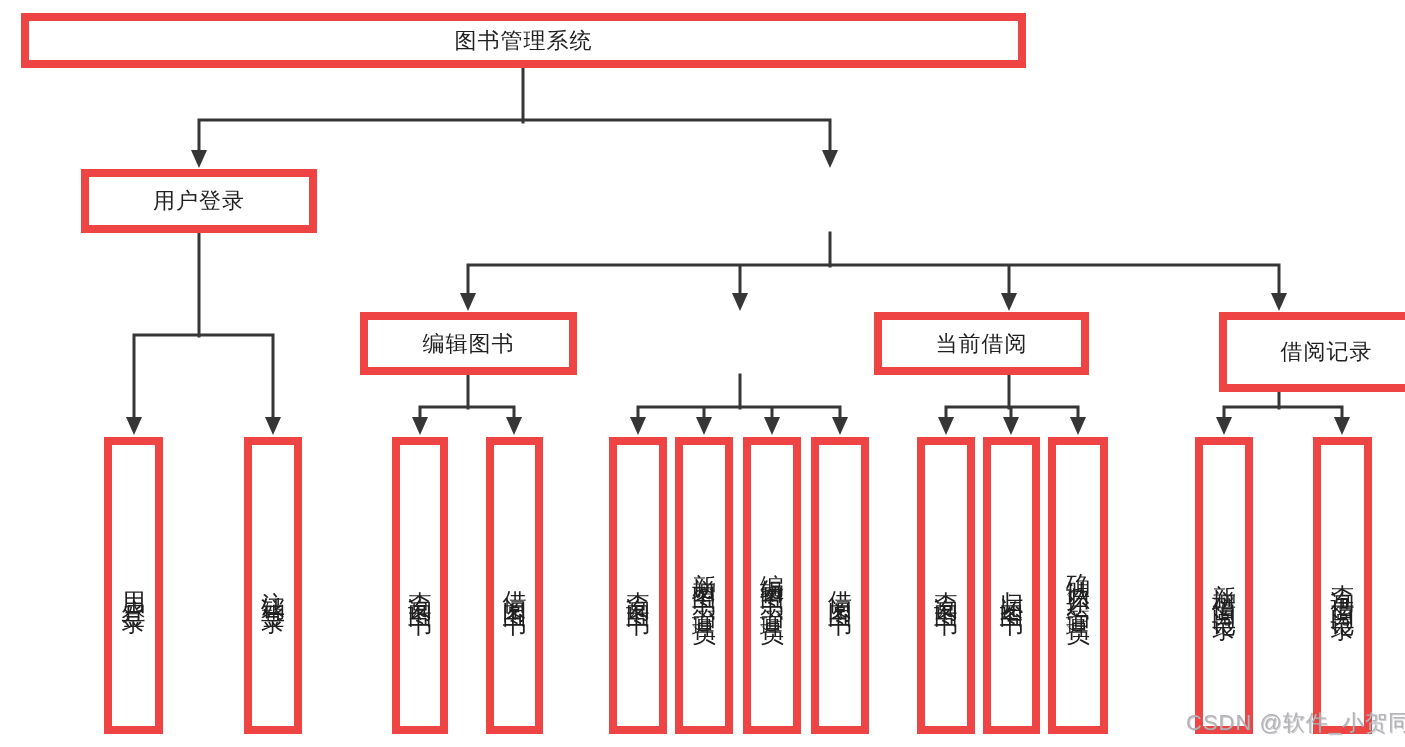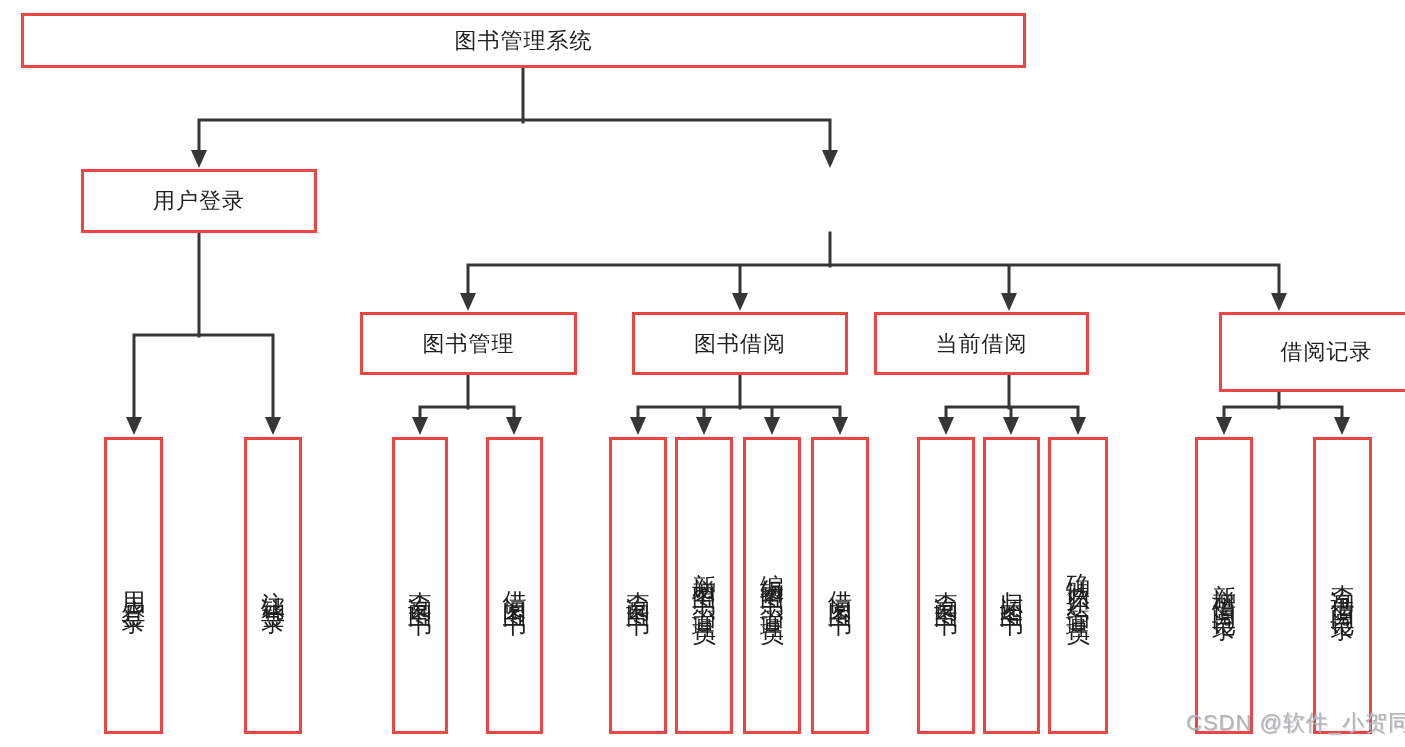--- a/index.html
+++ b/index.html
@@ -8,21 +8,21 @@
     width:1405px;height:747px;
     background:#ffffff;
     font-family:"Liberation Sans","DejaVu Sans",sans-serif;
     overflow:hidden;
   }
   #wires{position:absolute;left:0;top:0;width:1405px;height:747px;}
   .box{
     position:absolute;
     box-sizing:border-box;
     background:#ffffff;
-    border:3px solid #ef4444;
+    border:8px solid #ef4444;
     display:flex;
     align-items:center;
     justify-content:center;
     color:#1f1f1f;
   }
   .h-label{font-size:22px;letter-spacing:1px;white-space:nowrap;}
   .leaf .v-label{
     writing-mode:vertical-lr;
     text-orientation:mixed;
     font-size:24px;
@@ -105,24 +105,21 @@
 
   <div class="box" style="left:21px;top:13px;width:1005px;height:55px;">
     <span class="h-label">图书管理系统</span>
   </div>
 
   <div class="box" style="left:81px;top:169px;width:236px;height:64px;">
     <span class="h-label">用户登录</span>
   </div>
 
   <div class="box" style="left:360px;top:312px;width:217px;height:63px;">
-    <span class="h-label">图书管理</span>
-  </div>
-  <div class="box" style="left:632px;top:312px;width:216px;height:63px;">
-    <span class="h-label">图书借阅</span>
+    <span class="h-label">编辑图书</span>
   </div>
   <div class="box" style="left:874px;top:312px;width:215px;height:63px;">
     <span class="h-label">当前借阅</span>
   </div>
   <div class="box" style="left:1219px;top:312px;width:215px;height:80px;">
     <span class="h-label">借阅记录</span>
   </div>
 
   <div class="box leaf" style="left:104px;top:437px;width:59px;height:297px;">
     <span class="v-label">用户登录</span>

